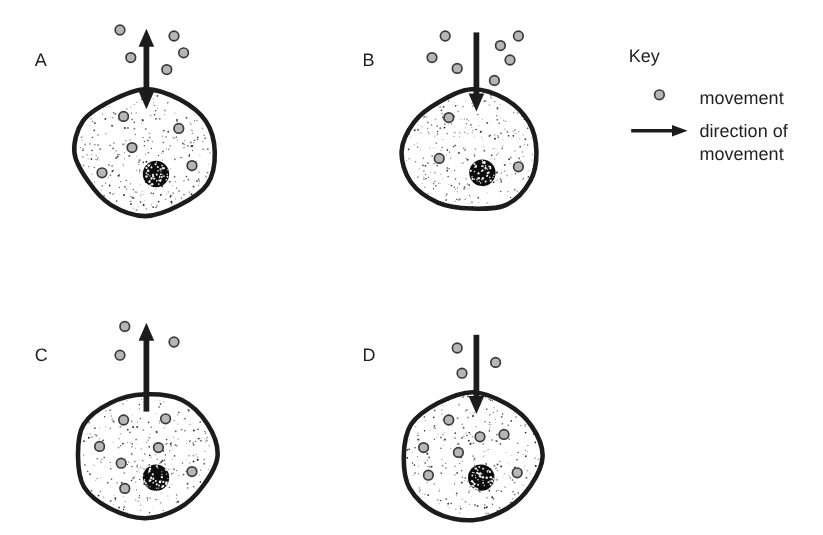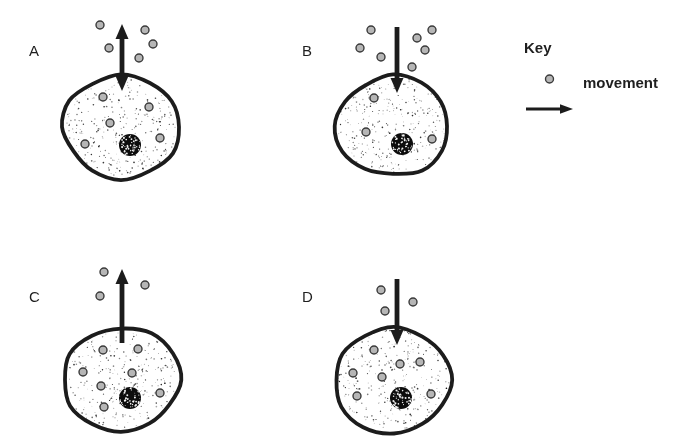--- a/index.html
+++ b/index.html
@@ -1,21 +1,21 @@
 <!DOCTYPE html>
 <html><head>
 <meta charset="utf-8">
 <style>
   html,body{margin:0;padding:0;background:#ffffff;}
   .stage{
     position:relative;width:686px;height:446px;background:#ffffff;
     font-family:"Liberation Sans", sans-serif;color:#1f1f1f;overflow:hidden;
   }
   .stage svg{position:absolute;left:0;top:0;}
-  .lbl{position:absolute;font-size:15px;line-height:19px;white-space:pre;font-weight:bold;}
+  .lbl{position:absolute;font-size:15px;line-height:19px;white-space:pre;}
   .cell-label{font-weight:400;}
   .key-heading{left:524px;top:38px;}
   .key-molecules{left:583px;top:73px;}
   .key-direction{left:583px;top:100px;max-width:88px;white-space:normal;}
 </style>
 </head>
 <body>
 
 <div class="stage">
   <svg id="fig" width="686" height="446" viewBox="0 0 686 446">
@@ -1541,13 +1541,14 @@
       </g>
     </svg>
 
   <div class="lbl cell-label" style="left: 29px; top: 41px;">A</div>
   <div class="lbl cell-label" style="left: 302px; top: 41px;">B</div>
   <div class="lbl cell-label" style="left: 29px; top: 287px;">C</div>
   <div class="lbl cell-label" style="left: 302px; top: 287px;">D</div>
 
   <div class="lbl key-heading">Key</div>
   <div class="lbl key-molecules">movement</div>
+  <div class="lbl key-direction">direction of movement</div>
 </div>
 
 </body></html>

